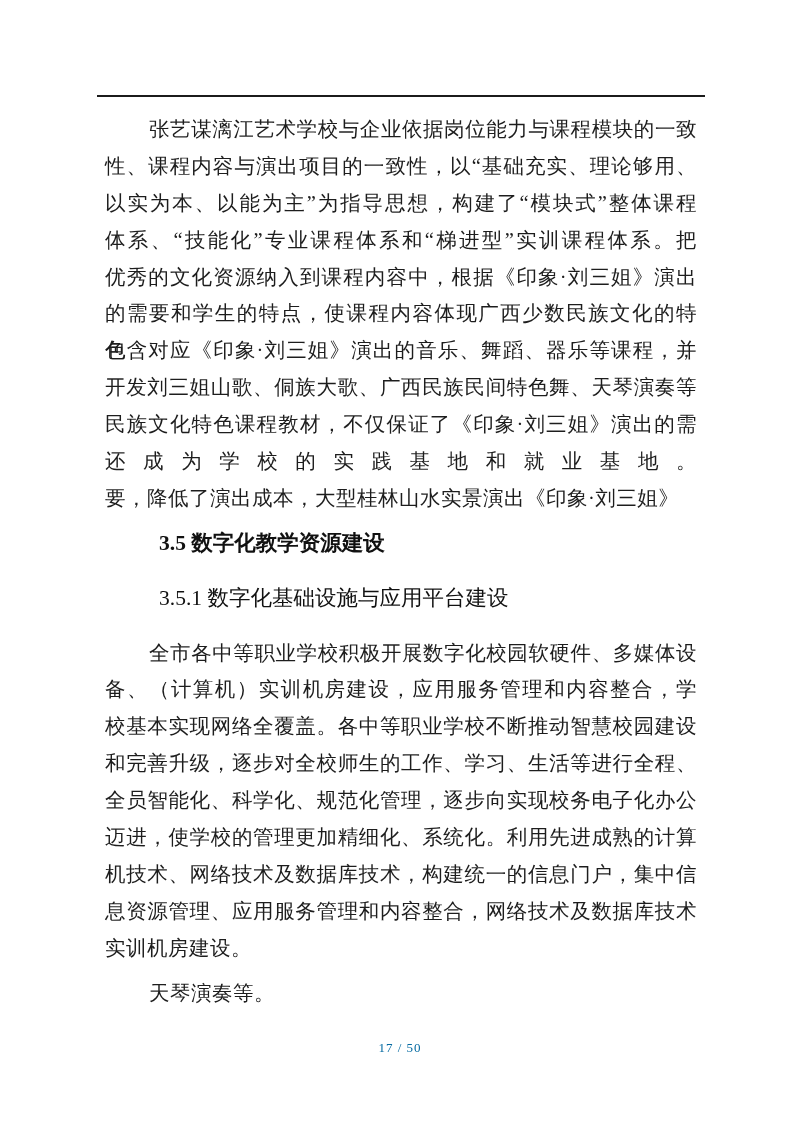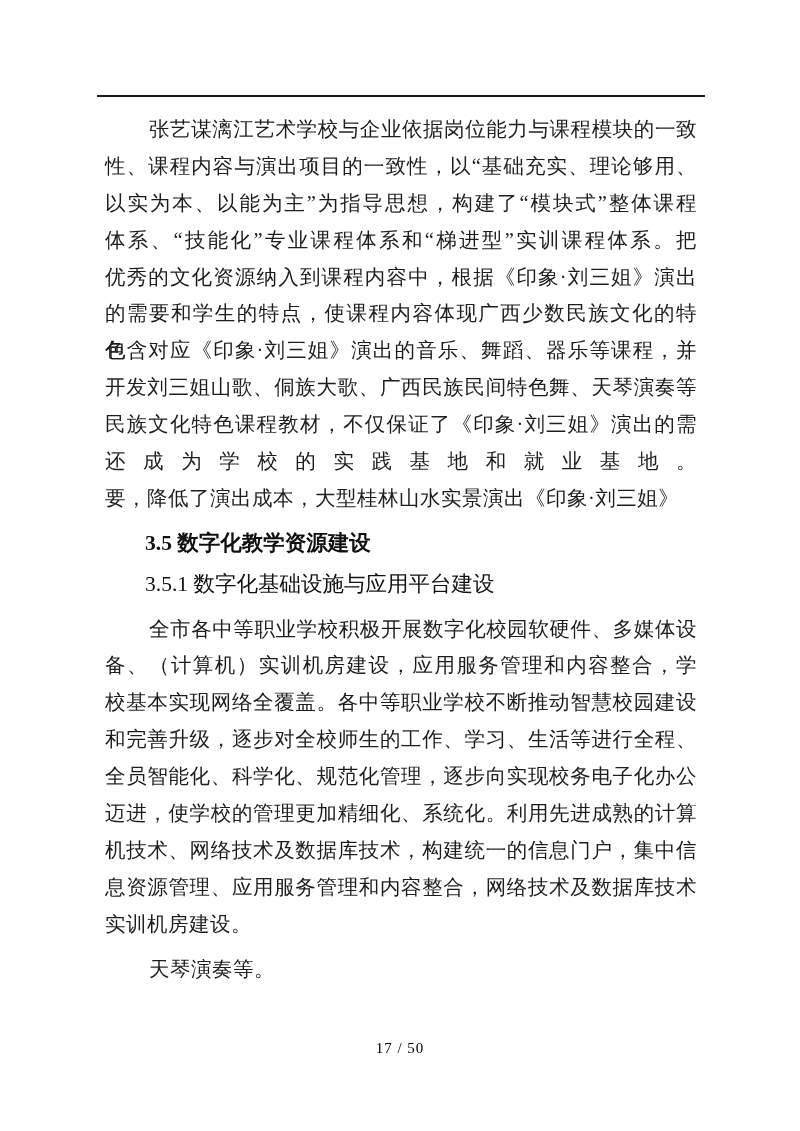--- a/index.html
+++ b/index.html
@@ -35,38 +35,38 @@
     text-align: justify;
     text-align-last: justify;
     color: #1d1d1d;
     letter-spacing: 0.5px;
   }
   
   .para .line:first-child { padding-left: 44px; }
   
   .para .line:last-child { text-align-last: left; }
   .h-main, .h-sub {
-    margin: 4px;
+    margin: 18px;
     padding-left: 44px;
     font-size: 21.5px;
     line-height: 36.9px;
     height: 36.9px;
     color: #111111;
   }
   .h-main { font-weight: bold; margin-top: 4px; }
   .h-sub  { font-weight: normal; margin-top: 2px; }
   .para-case { margin-top: 6px; }
   .footer {
     position: absolute;
     left: 0;
     right: 0;
     top: 1040px;
     text-align: center;
-    font-size: 15px;
-    color: #000000;
+    font-size: 13px;
+    color: #0369a1;
     letter-spacing: 1px;
   }
 </style>
 </head>
 <body>
 
 <div class="page">
 
   <div class="rule"></div>
 

